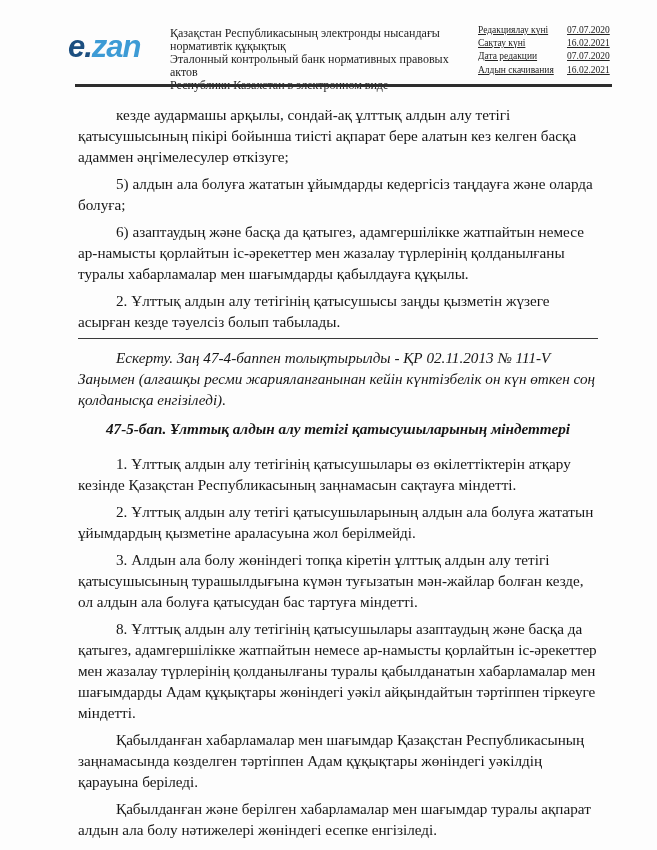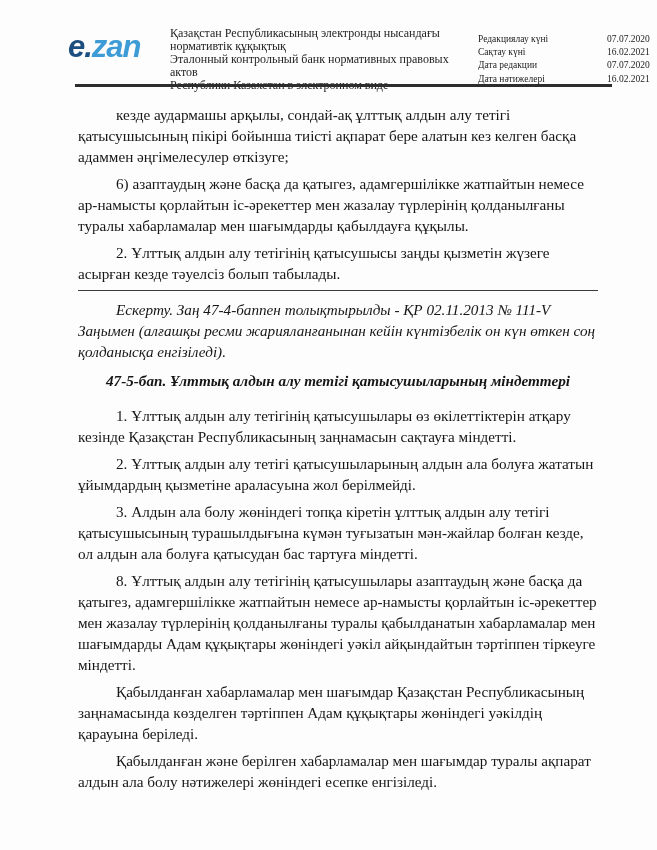--- a/index.html
+++ b/index.html
@@ -36,29 +36,30 @@
     top: 27px;
     width: 300px;
     font-size: 12px;
     line-height: 13px;
     color: #222;
   }
 
   .dates {
     position: absolute;
     left: 478px;
-    top: 33px;
+    top: 24px;
     width: 134px;
     font-size: 9.5px;
     line-height: 13.2px;
     color: #222;
+    text-decoration: underline;
   }
   .date-row { display: flex; }
   .date-label { width: 89px; flex: 0 0 89px; }
-  .date-value { flex: 1; margin-left: 40px; }
+  .date-value { flex: 1; }
 
   .rule-thick {
     position: absolute;
     top: 84px;
     left: 75px;
     width: 537px;
     height: 3px;
     background: #2d2d2d;
   }
 
@@ -115,29 +116,30 @@
     </div>
     <div class="date-row">
       <span class="date-label">Сақтау күні</span>
       <span class="date-value">16.02.2021</span>
     </div>
     <div class="date-row">
       <span class="date-label">Дата редакции</span>
       <span class="date-value">07.07.2020</span>
     </div>
     <div class="date-row">
-      <span class="date-label">Дата нәтижелері</span>
+      <span class="date-label">Алдын скачивания</span>
       <span class="date-value">16.02.2021</span>
     </div>
   </div>
 
   <div class="rule-thick"></div>
 
   <div class="content">
     <p class="para">кезде аудармашы арқылы, сондай-ақ ұлттық алдын алу тетігі қатысушысының пікірі бойынша тиісті ақпарат бере алатын кез келген басқа адаммен әңгімелесулер өткізуге;</p>
+    <p class="para">5) алдын ала болуға жататын ұйымдарды кедергісіз таңдауға және оларда болуға;</p>
     <p class="para">6) азаптаудың және басқа да қатыгез, адамгершілікке жатпайтын немесе ар-намысты қорлайтын іс-әрекеттер мен жазалау түрлерінің қолданылғаны туралы хабарламалар мен шағымдарды қабылдауға құқылы.</p>
     <p class="para">2. Ұлттық алдын алу тетігінің қатысушысы заңды қызметін жүзеге асырған кезде тәуелсіз болып табылады.</p>
 
     <hr class="section-divider">
 
     <p class="para note">Ескерту. Заң 47-4-баппен толықтырылды - ҚР 02.11.2013 № 111-V Заңымен (алғашқы ресми жарияланғанынан кейін күнтізбелік он күн өткен соң қолданысқа енгізіледі).</p>
     <p class="para heading">47-5-бап. Ұлттық алдын алу тетігі қатысушыларының міндеттері</p>
     <p class="para">1. Ұлттық алдын алу тетігінің қатысушылары өз өкілеттіктерін атқару кезінде Қазақстан Республикасының заңнамасын сақтауға міндетті.</p>
     <p class="para">2. Ұлттық алдын алу тетігі қатысушыларының алдын ала болуға жататын ұйымдардың қызметіне араласуына жол берілмейді.</p>
     <p class="para">3. Алдын ала болу жөніндегі топқа кіретін ұлттық алдын алу тетігі қатысушысының турашылдығына күмән туғызатын мән-жайлар болған кезде, ол алдын ала болуға қатысудан бас тартуға міндетті.</p>

